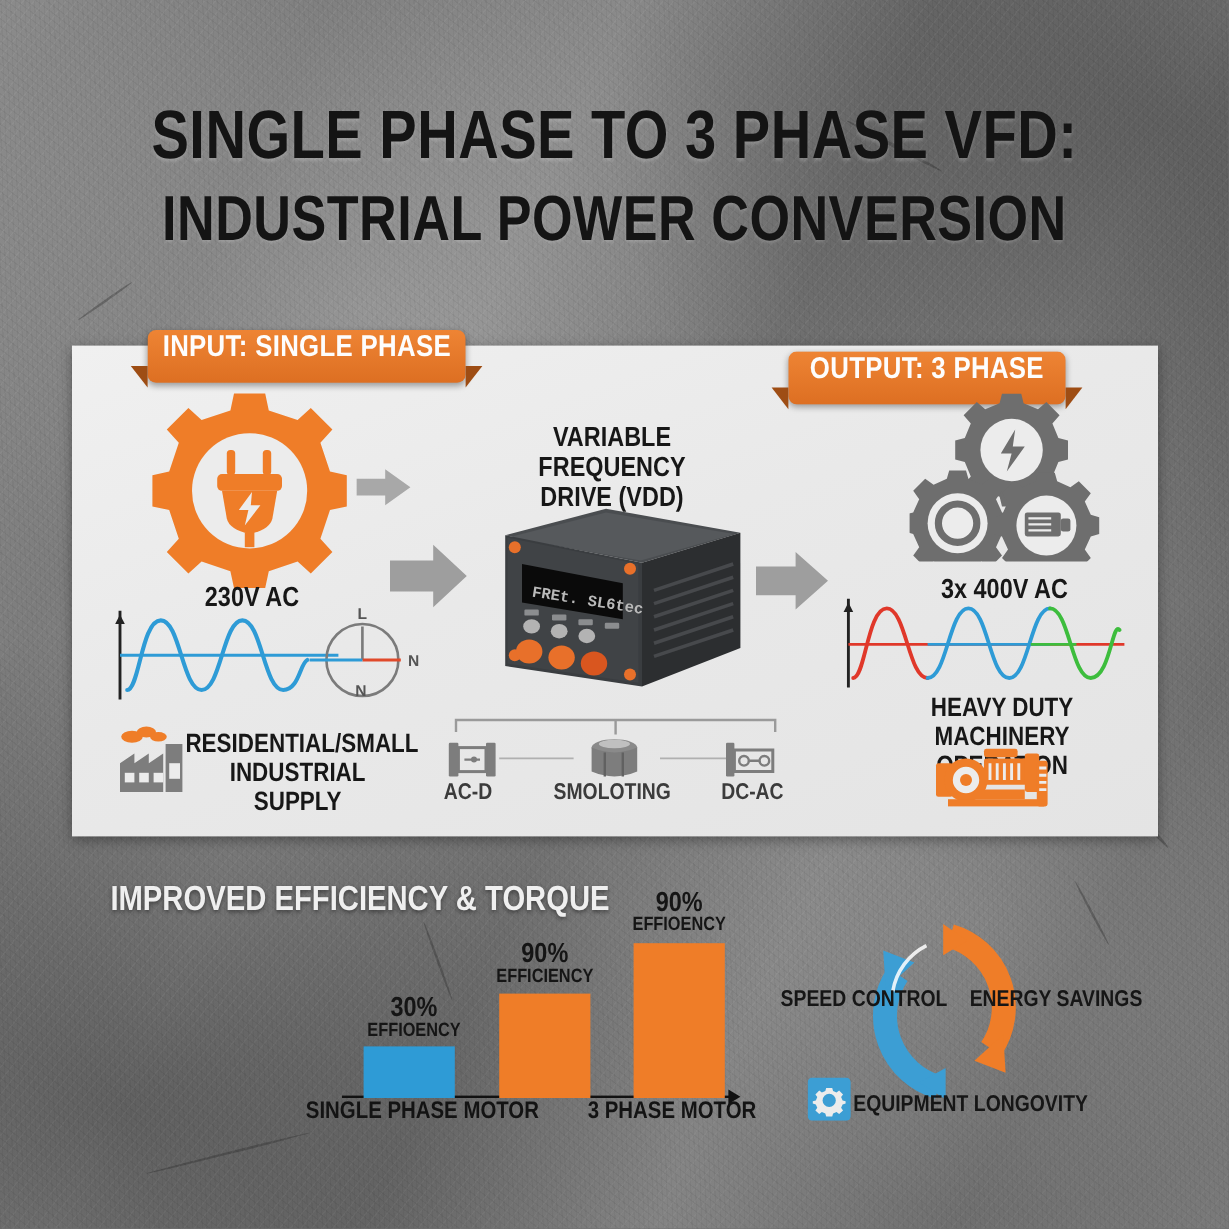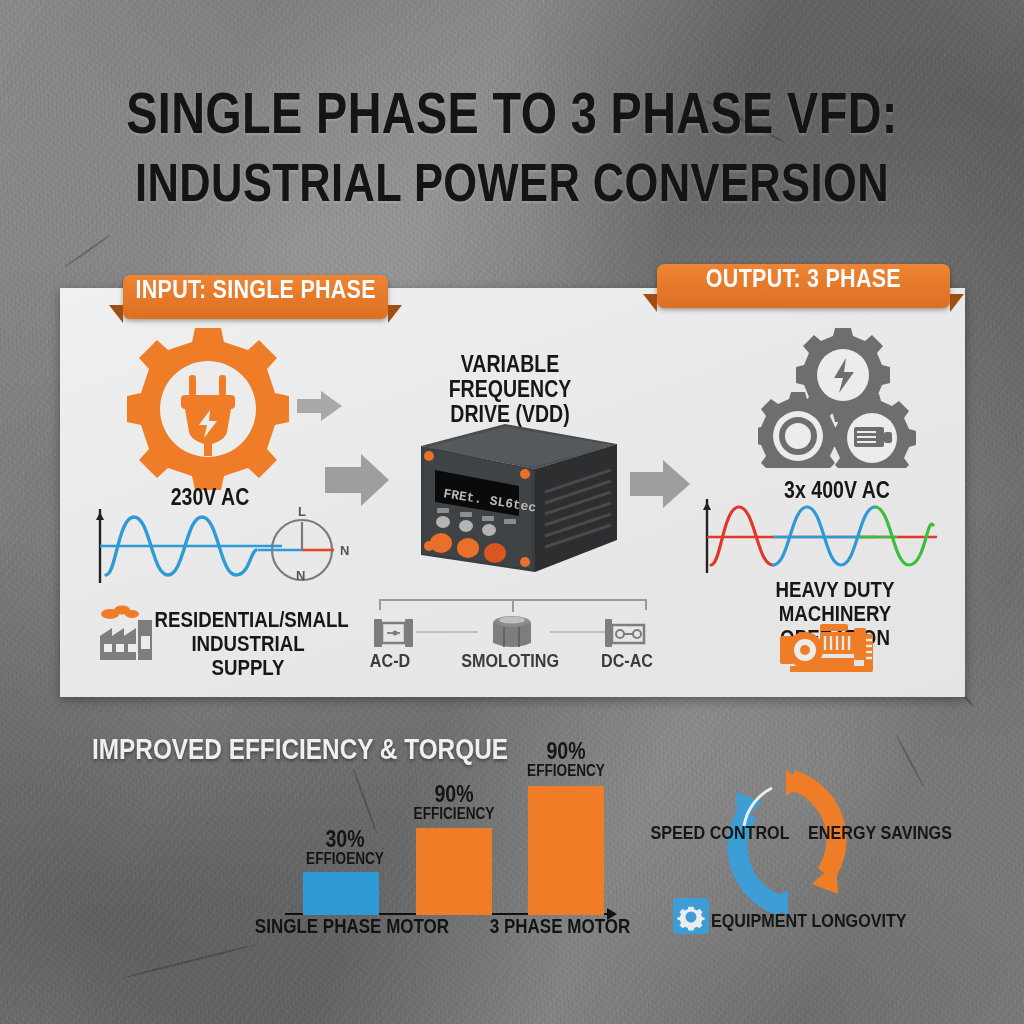--- a/index.html
+++ b/index.html
@@ -53,21 +53,21 @@
     box-shadow:0 2px 5px rgba(0,0,0,.35);
     background-image:linear-gradient(180deg,#ee8434,#dd6f22);
   }
   .ribbon span{ color:#fdfdfd; font-weight:bold; font-size:25px; letter-spacing:.3px;
     transform:scaleX(.86); transform-origin:center; white-space:nowrap; }
   .ribbon::before,.ribbon::after{ content:""; position:absolute; top:30px;
     border-style:solid; }
   #badge-input{ left:123px; top:275px; width:265px; }
   #badge-input::before{ left:-14px; border-width:0 14px 18px 0; border-color:transparent #9e4d14 transparent transparent; }
   #badge-input::after{ right:-14px; border-width:0 0 18px 14px; border-color:transparent transparent transparent #9e4d14; }
-  #badge-output{ left:657px; top:264px; width:293px; }
+  #badge-output{ left:657px; top:293px; width:231px; }
   #badge-output::before{ left:-14px; border-width:0 14px 18px 0; border-color:transparent #9e4d14 transparent transparent; }
   #badge-output::after{ right:-14px; border-width:0 0 18px 14px; border-color:transparent transparent transparent #9e4d14; }
 
   
   .lab{ position:absolute; font-weight:bold; color:#171717; text-align:center;
     transform:scaleX(.85); transform-origin:center; line-height:1.08; }
 
   #vfd-label{ left:378px; top:352px; width:264px; font-size:23px; }
   #in-volt{ left:110px; top:485px; width:200px; font-size:23px; }
   #in-src{ left:138px; top:608px; width:220px; font-size:22px; }

